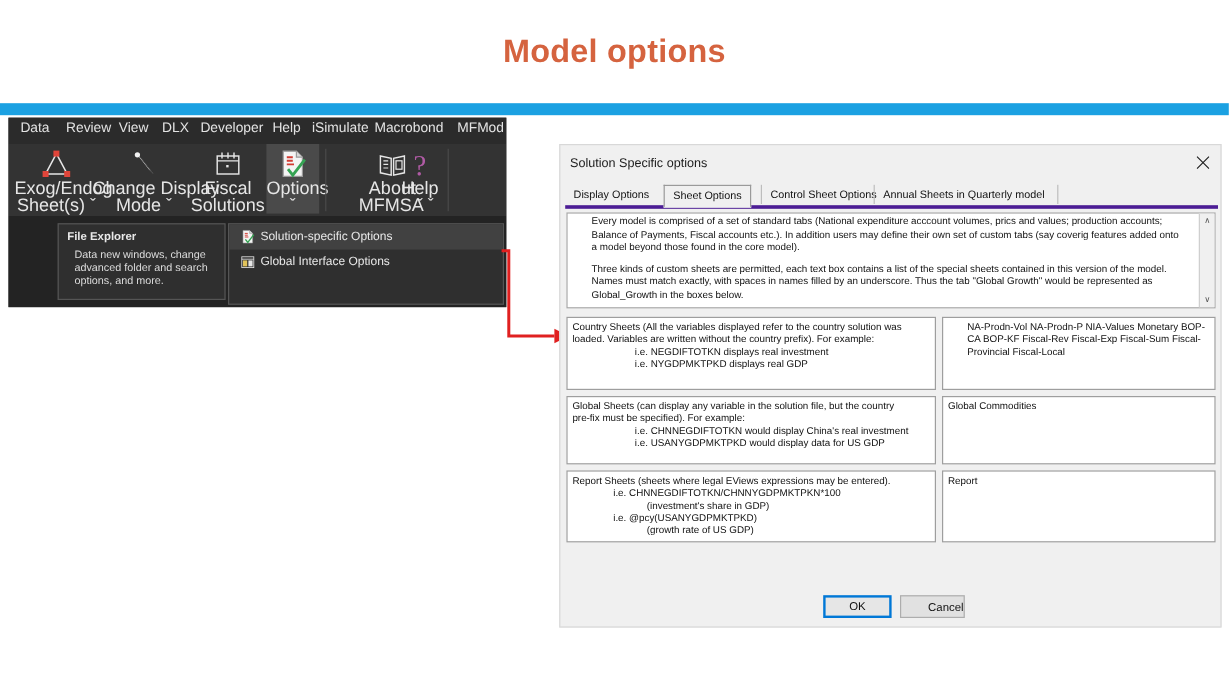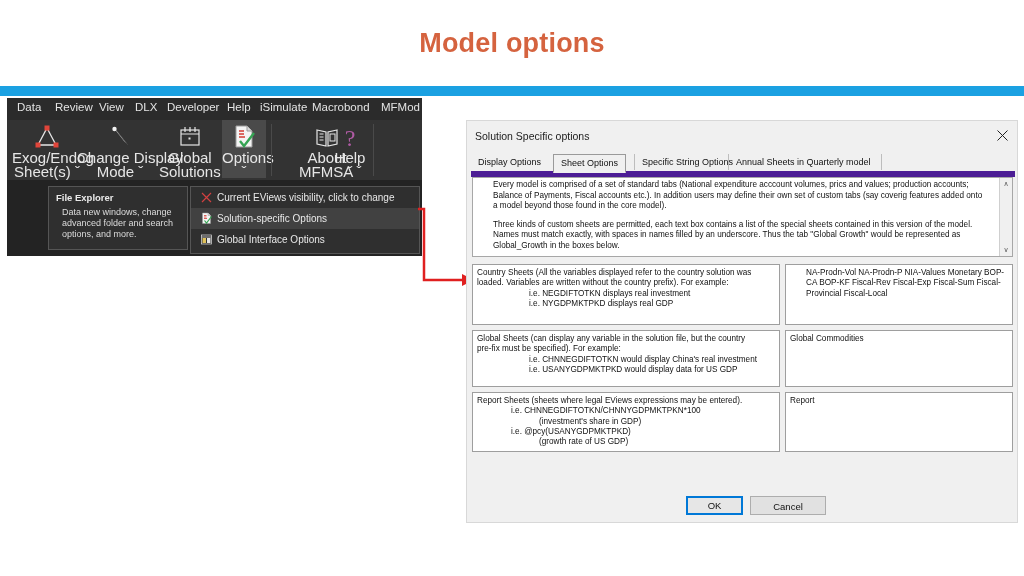--- a/index.html
+++ b/index.html
@@ -61,21 +61,21 @@
 
   
   #dialog{
     position:absolute;left:466px;top:120px;width:552px;height:403px;
     background:#f0f0f0;border:1px solid #d8d8d8;box-sizing:border-box;
     font-family:"Liberation Sans", sans-serif;color:#000;
   }
   #dlg-title{position:absolute;left:8px;top:9px;font-size:10.5px;color:#1c1c1c;}
   #dlg-close{position:absolute;right:6px;top:5px;width:18px;height:18px;
     display:flex;align-items:center;justify-content:center;cursor:pointer;}
-  #tabstrip{position:absolute;left:4px;top:33px;width:544px;height:17px;border-bottom:6px solid #4c1d95;}
+  #tabstrip{position:absolute;left:4px;top:33px;width:544px;height:17px;border-bottom:3px solid #4c1d95;}
   .dtab{
     position:absolute;top:0;height:16px;line-height:16px;font-size:9px;
     padding:0 7px;color:#111;white-space:nowrap;border-left:1px solid #bdbdbd;
   }
   .dtab:first-child{border-left:none;}
   .dtab.active{border:1px solid #9a9a9a;border-bottom:1px solid #f0f0f0;background:#f0f0f0;height:17px;line-height:17px;}
 
   #descbox{
     position:absolute;left:5px;top:56px;width:541px;height:80px;
     background:#fff;border:1px solid #a7a7a7;box-sizing:border-box;
@@ -101,21 +101,21 @@
   #box-global{left:5px;top:209px;width:308px;height:57px;}
   #box-globalvals{left:318px;top:209px;width:228px;height:57px;}
   #box-report{left:5px;top:271px;width:308px;height:60px;}
   #box-reportvals{left:318px;top:271px;width:228px;height:60px;}
 
   .dbtn{
     position:absolute;height:19px;line-height:19px;text-align:center;
     font-size:9.5px;background:#e1e1e1;border:1px solid #adadad;box-sizing:border-box;color:#111;
   }
   #btn-ok{left:219px;top:375px;width:57px;border:2px solid #0078d7;background:#e6e6e6;line-height:15px;}
-  #btn-cancel{left:283px;top:375px;width:76px;}
+  #btn-cancel{left:283px;top:375px;width:54px;text-align:right;}
 </style>
 </head>
 <body>
 
 <div id="slide-title">Model options</div>
 <div id="divider"></div>
 
 <div id="ribbon">
   <div id="ribbon-tabs">
       <div class="rtab" style="left: 10px;">Data</div>
@@ -154,21 +154,21 @@
       </div>
       <div class="rgroup" id="grp-compare" style="left: 152px; width: 62px;">
         <div class="ricon">
           <svg width="26" height="26" viewBox="0 0 26 26">
             <rect x="4" y="6" width="18" height="15" fill="none" stroke="#e6e6e6" stroke-width="1.2"></rect>
             <path d="M4,10 L22,10" stroke="#e6e6e6" stroke-width="1"></path>
             <path d="M8,3 L8,8 M13,3 L13,8 M18,3 L18,8" stroke="#e6e6e6" stroke-width="1.2"></path>
             <rect x="11.5" y="13.5" width="2" height="2" fill="#e6e6e6"></rect>
           </svg>
         </div>
-        <div class="rlabel">Global</div>
+        <div class="rlabel">Fiscal</div>
         <div class="rlabel">Solutions ˇ</div>
       </div>
       <div class="rgroup" id="grp-options" style="left: 215px; width: 44px;">
         <div class="ricon">
           <svg width="26" height="26" viewBox="0 0 26 26">
             <path d="M5,2 L16,2 L21,7 L21,23 L5,23 Z" fill="#f4f4f4" stroke="#9a9a9a" stroke-width="1"></path>
             <path d="M16,2 L16,7 L21,7" fill="#d9d9d9" stroke="#9a9a9a" stroke-width="1"></path>
             <path d="M8,7 h5 M8,10 h5 M8,13 h6" stroke="#d23b32" stroke-width="1.6"></path>
             <path d="M9,17 L13,22 L23,9" fill="none" stroke="#35a453" stroke-width="2.4"></path>
           </svg>
@@ -202,28 +202,20 @@
     </div>
   <div id="ribbon-lower"></div>
 </div>
 
 <div id="tooltip">
   <div class="tt-title">File Explorer</div>
   <div class="tt-body">Data new windows, change advanced folder and search options, and more.</div>
 </div>
 
 <div id="dropdown">
-    <div class="mitem">
-      <span class="micon">
-        <svg width="13" height="13" viewBox="0 0 26 26">
-          <path d="M4,4 L22,22 M22,4 L4,22" stroke="#d24040" stroke-width="2.4" fill="none"></path>
-        </svg>
-      </span>
-      <span>Current EViews visibility, click to change</span>
-    </div>
     <div class="mitem sel">
       <span class="micon">
         <svg width="13" height="13" viewBox="0 0 26 26">
           <path d="M5,2 L16,2 L21,7 L21,23 L5,23 Z" fill="#f4f4f4" stroke="#9a9a9a" stroke-width="1"></path>
           <path d="M16,2 L16,7 L21,7" fill="#d9d9d9" stroke="#9a9a9a" stroke-width="1"></path>
           <path d="M8,7 h5 M8,10 h5 M8,13 h6" stroke="#d23b32" stroke-width="1.6"></path>
           <path d="M9,17 L13,22 L23,9" fill="none" stroke="#35a453" stroke-width="2.4"></path>
         </svg>
       </span>
       <span>Solution-specific Options</span>
@@ -250,21 +242,21 @@
   <div id="dlg-title">Solution Specific options</div>
   <div id="dlg-close">
     <svg width="11" height="11" viewBox="0 0 11 11">
         <path d="M0.5,0.5 L10.5,10.5 M10.5,0.5 L0.5,10.5" stroke="#222" stroke-width="1" fill="none"></path>
       </svg>
   </div>
 
   <div id="tabstrip">
       <div class="dtab" style="left: 0px;">Display Options</div>
       <div class="dtab active" style="left: 82px;">Sheet Options</div>
-      <div class="dtab" style="left: 163px;">Specific String Options</div>
+      <div class="dtab" style="left: 163px;">Control Sheet Options</div>
       <div class="dtab" style="left: 257px;">Annual Sheets in Quarterly model</div>
       <div class="dtab" style="left: 410px;"></div>
     </div>
 
   <div id="descbox">
     <div id="desctext">
       <p>Every model is comprised of a set of standard tabs (National expenditure acccount volumes, prics and values; production accounts; Balance of Payments, Fiscal accounts etc.). In addition users may define their own set of custom tabs (say coverig features added onto a model beyond those found in the core model).</p>
       <p>Three kinds of custom sheets are permitted, each text box contains a list of the special sheets contained in this version of the model.  Names must match exactly, with spaces in names filled by an underscore.  Thus the tab "Global Growth" would be represented as Global_Growth in the boxes below.</p>
     </div>
     <div id="descscroll">

